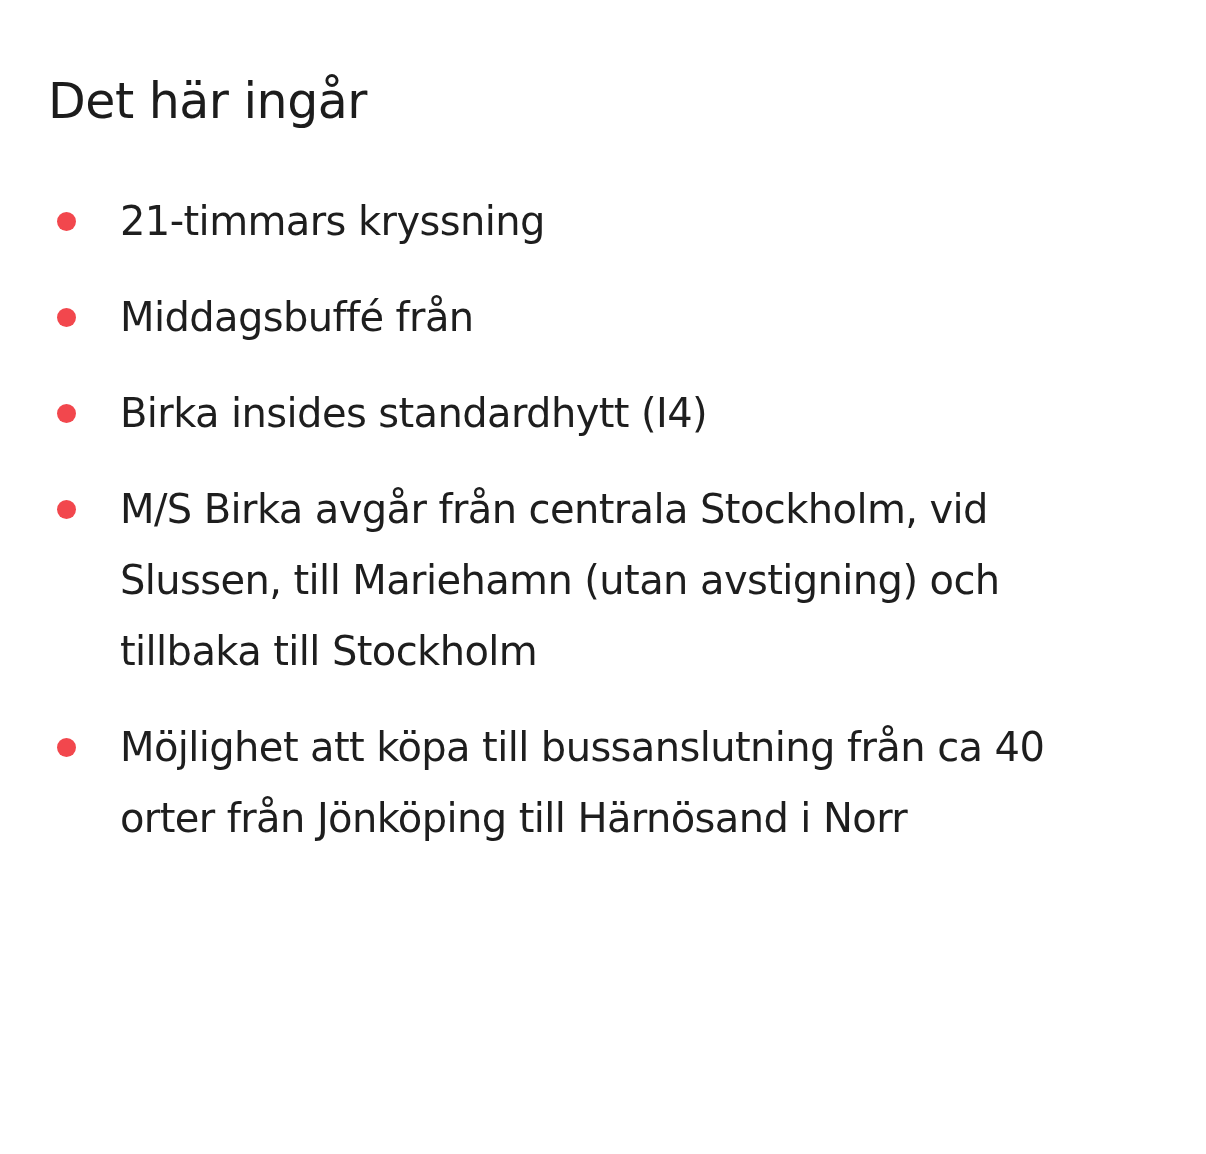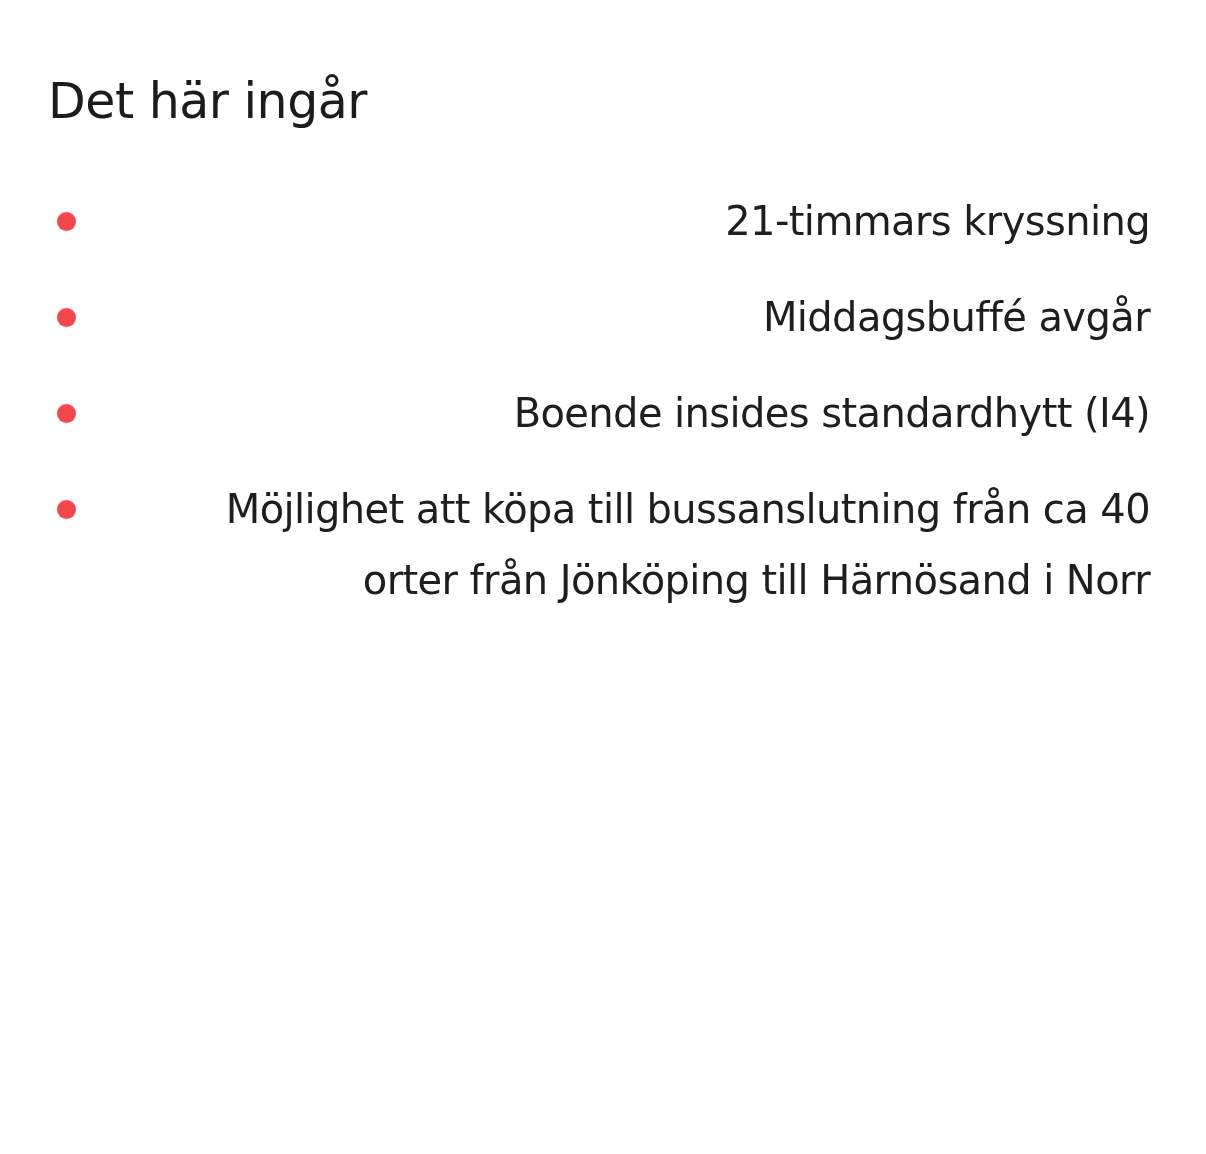--- a/index.html
+++ b/index.html
@@ -47,40 +47,43 @@
       position: absolute;
       left: 9px;
       top: 26px;
       width: 19px;
       height: 19px;
       border-radius: 50%;
       background: #f2474d;
     }
     .item-text {
       display: block;
-      text-align: right;
     }
   </style>
 </head>
 <body>
 
 <div class="section">
   <h2 class="heading">Det här ingår</h2>
 
   <ul class="list">
     <li class="item">
       <span class="bullet" style="background: rgb(242, 71, 77);"></span>
       <span class="item-text">21-timmars kryssning</span>
     </li>
     <li class="item">
       <span class="bullet" style="background: rgb(242, 71, 77);"></span>
-      <span class="item-text">Middagsbuffé avgår</span>
+      <span class="item-text">Middagsbuffé från</span>
     </li>
     <li class="item">
       <span class="bullet" style="background: rgb(242, 71, 77);"></span>
-      <span class="item-text">Boende insides standardhytt (I4)</span>
+      <span class="item-text">Birka insides standardhytt (I4)</span>
+    </li>
+    <li class="item">
+      <span class="bullet" style="background: rgb(242, 71, 77);"></span>
+      <span class="item-text">M/S Birka avgår från centrala Stockholm, vid Slussen, till Mariehamn (utan avstigning) och tillbaka till Stockholm</span>
     </li>
     <li class="item">
       <span class="bullet" style="background: rgb(242, 71, 77);"></span>
       <span class="item-text">Möjlighet att köpa till bussanslutning från ca 40 orter från Jönköping till Härnösand i Norr</span>
     </li>
   </ul>
 </div>
 
 </body></html>

